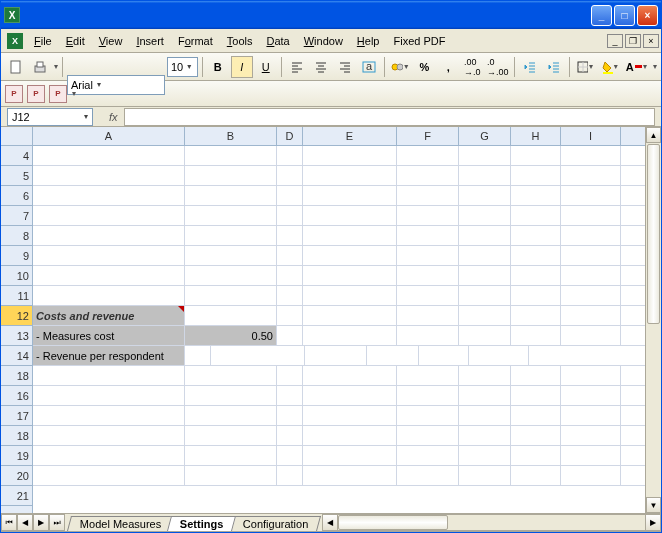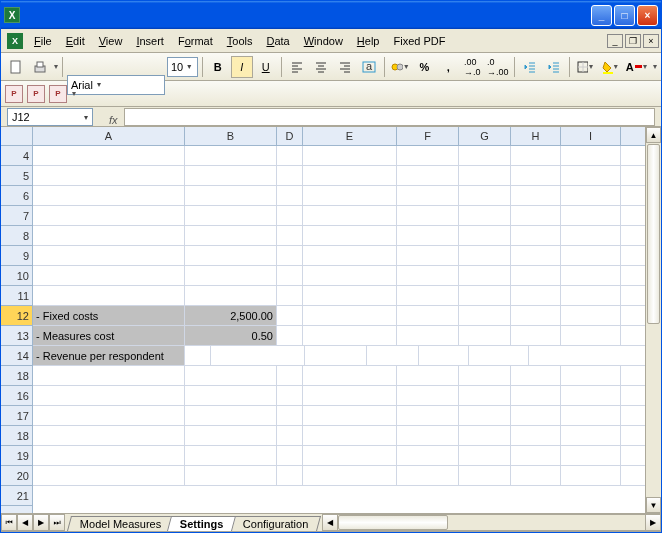--- a/index.html
+++ b/index.html
@@ -20,21 +20,21 @@
 .tb { height: 22px; min-width: 22px; border: 1px solid transparent; display: inline-flex; align-items: center; justify-content: center; padding: 0 2px; }
 .tb.active { border: 1px solid #aca899; background: #fdeeb3; }
 .sep { width: 1px; height: 20px; background: #aca899; margin: 0 2px; }
 .dd { height: 20px; background: white; border: 1px solid #7f9db9; display: inline-flex; align-items: center; padding: 0 3px; }
 .dd .arrow { margin-left: 4px; font-size: 8px; color: #444; }
 .font-name { width: 110px; margin-top: 36px; }
 .font-size { width: 34px; }
 .small-arrow{font-size:8px;color:#555;margin-left:1px;}
 .rowbar2 { height: 26px; background: linear-gradient(#fafaf5,#ece9d8); border-bottom: 1px solid #aca899; display:flex;align-items:center;padding:0 4px;gap:4px;}
 .pdf-ico{width:18px;height:18px;border:1px solid #b08080;background:#f8e8e8;display:inline-flex;align-items:center;justify-content:center;font-size:8px;color:#a03030;font-weight:bold;}
-.formula-row { height: 20px; background: #ece9d8; border-bottom: 1px solid #aca899; display: flex; align-items: flex-end; }
+.formula-row { height: 20px; background: #ece9d8; border-bottom: 1px solid #aca899; display: flex; align-items: center; }
 .namebox { width: 86px; height: 18px; background: white; border: 1px solid #7f9db9; margin: 0 10px 0 6px; display: flex; align-items: center; padding: 0 4px; }
 .namebox .arrow { margin-left: auto; font-size: 8px; color: #444; }
 .fx { font-style: italic; color: #555; padding: 0 6px; }
 .fbar { flex: 1; height: 18px; background: white; border: 1px solid #aca899; margin-right: 6px; }
 .grid-area { position: relative; height: 386px; background: white; display:flex; }
 .lefthdr { width: 32px; background: #e4ecf7; border-right: 1px solid #9eb6ce; display:flex;flex-direction:column; }
 .corner { height: 19px; background: #e4ecf7; border-bottom: 1px solid #9eb6ce; }
 .rh { height: 20px; border-bottom: 1px solid #9eb6ce; display:flex;align-items:center;justify-content:flex-end;padding-right:3px;color:#333;font-size:11px;}
 .rh.sel { background: #ffd558; }
 .gridright{flex:1;display:flex;flex-direction:column;overflow:hidden;}
@@ -330,23 +330,23 @@
       <div class="row">
           <div class="cell cA"></div>
           <div class="cell cB"></div>
           <div class="cell cD"></div>
           <div class="cell cE"></div>
           <div class="cell cF"></div>
           <div class="cell cG"></div>
           <div class="cell cH"></div>
           <div class="cell cI"></div>
         </div>
-      <div class="row datablock">
-          <div class="cell cA">- Fixed costs</div>
-          <div class="cell cB r">2,500.00</div>
+      <div class="row sel12">
+          <div class="cell cA hdrcell">Costs and revenue</div>
+          <div class="cell cB"></div>
           <div class="cell cD"></div>
           <div class="cell cE"></div>
           <div class="cell cF"></div>
           <div class="cell cG"></div>
           <div class="cell cH"></div>
           <div class="cell cI"></div>
         </div>
       <div class="row datablock">
           <div class="cell cA">- Measures cost</div>
           <div class="cell cB r">0.50</div>

